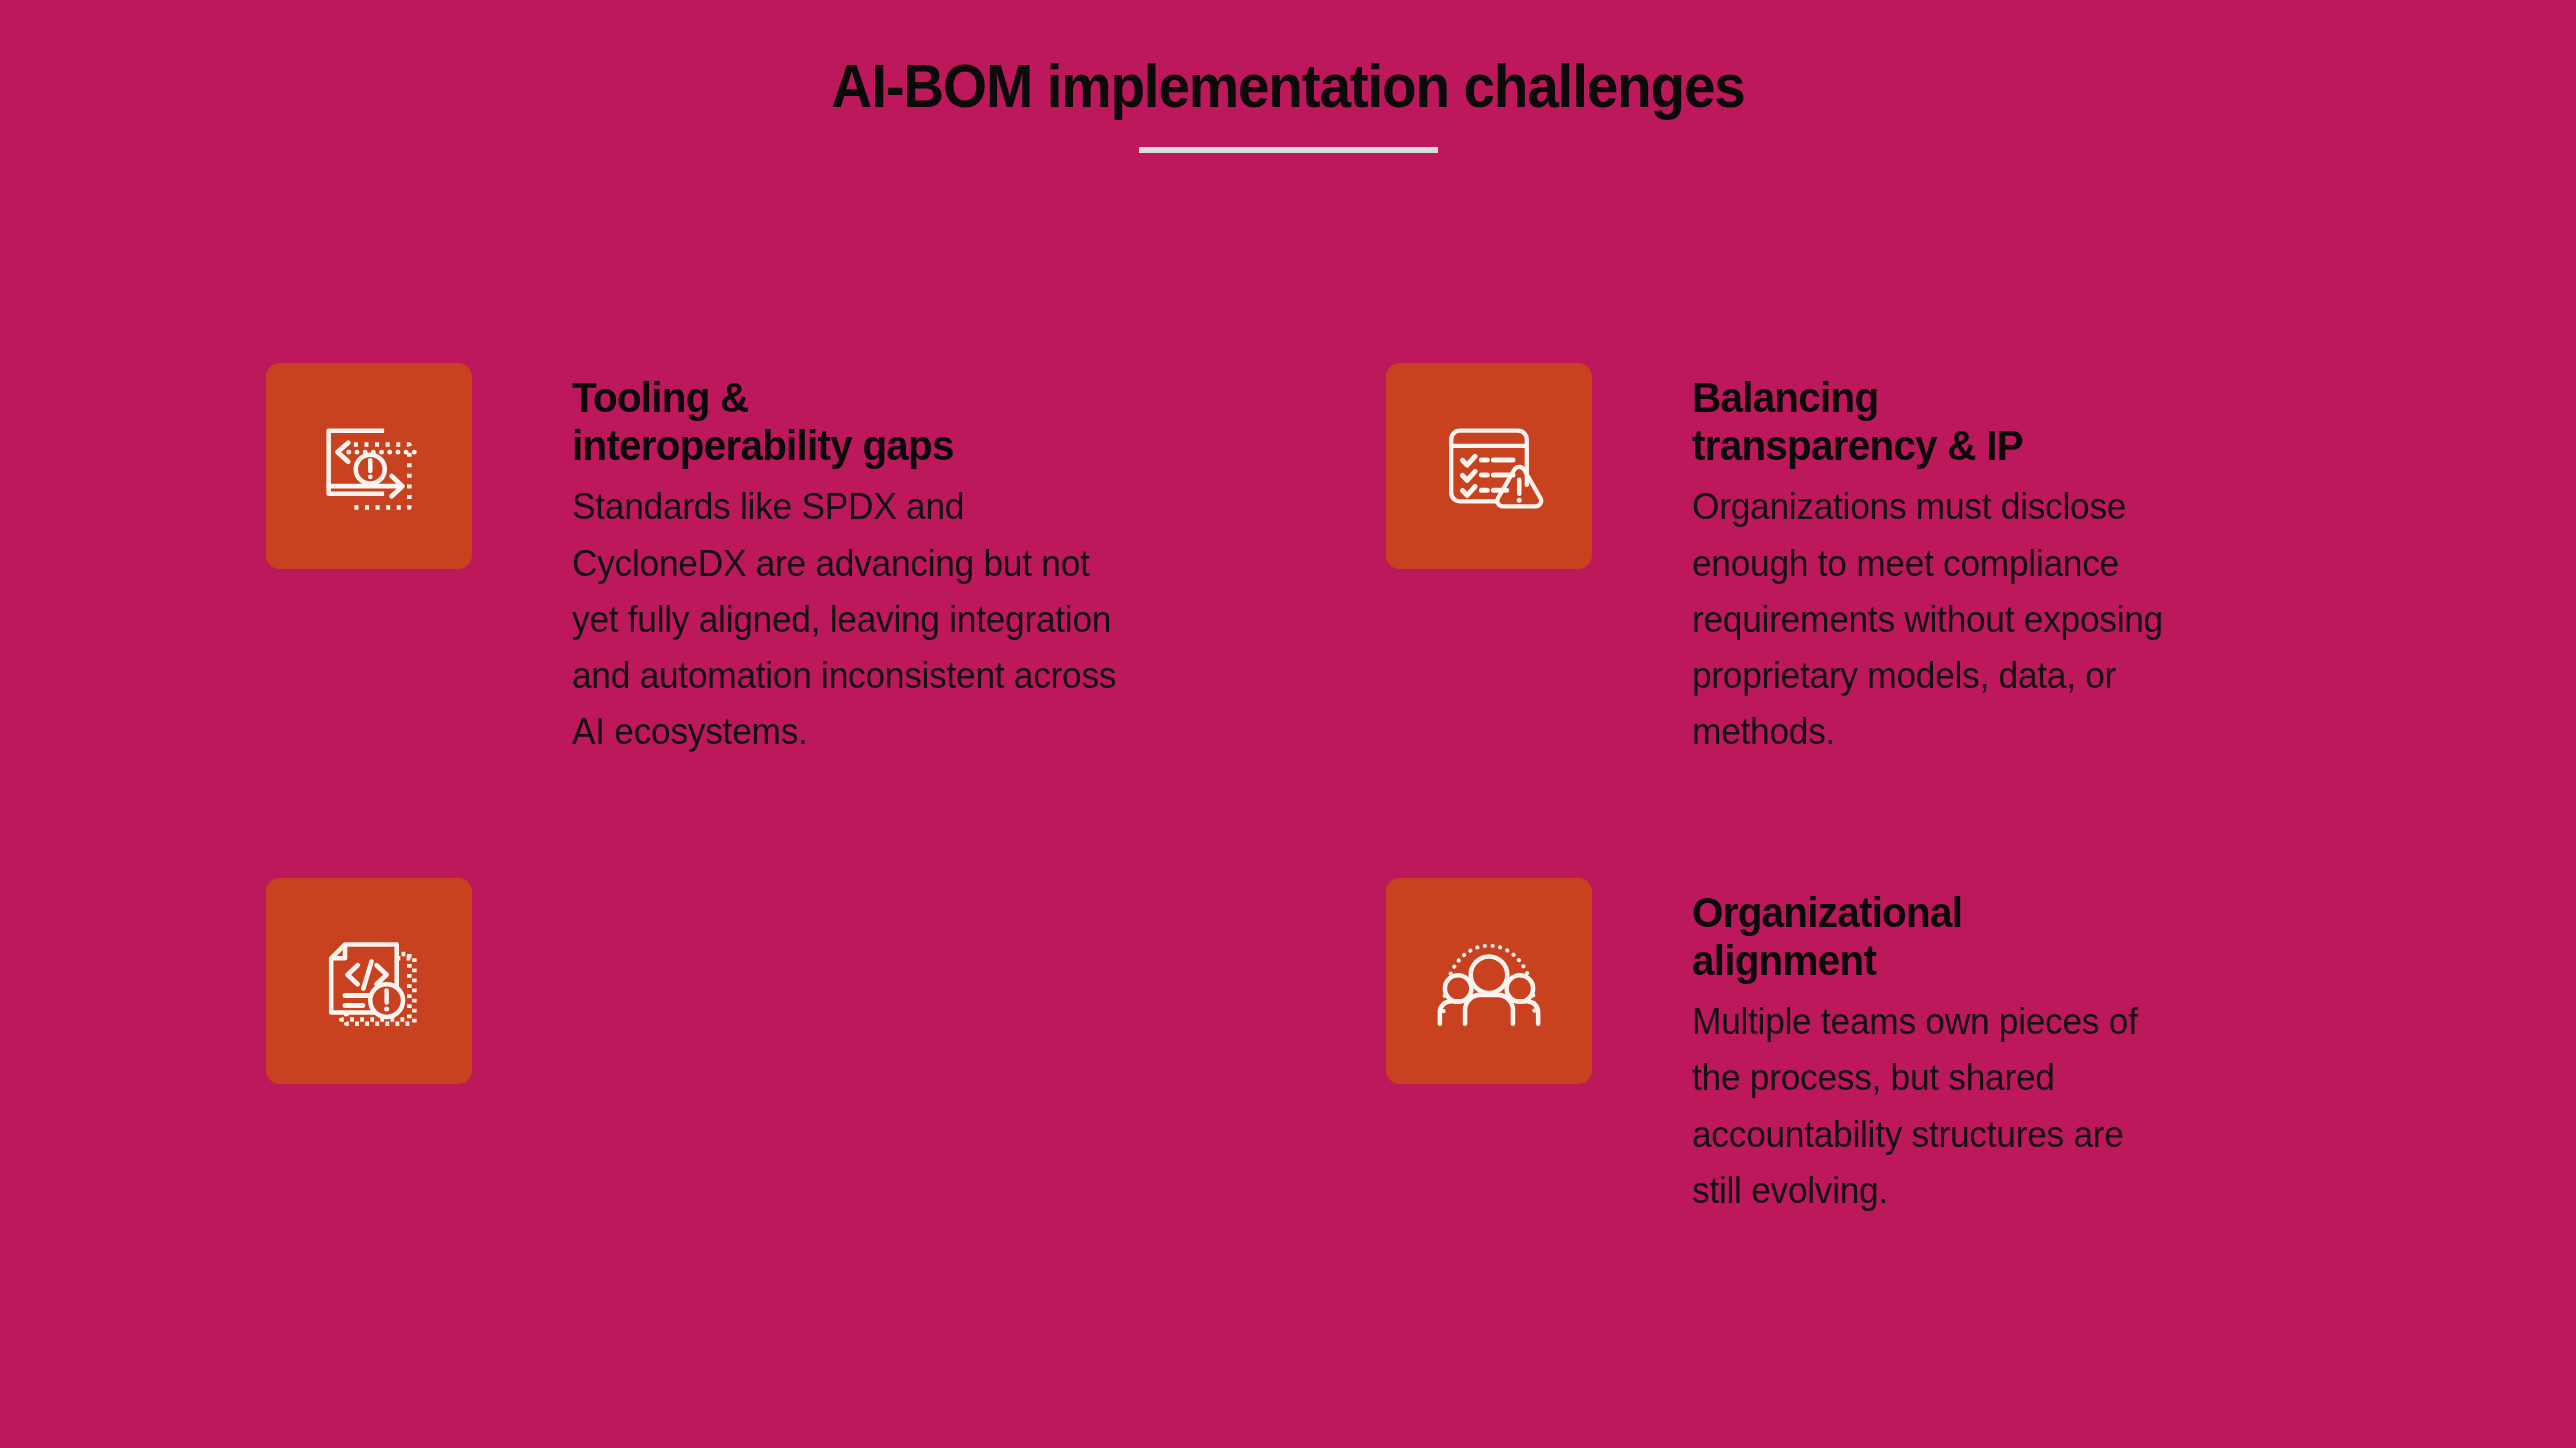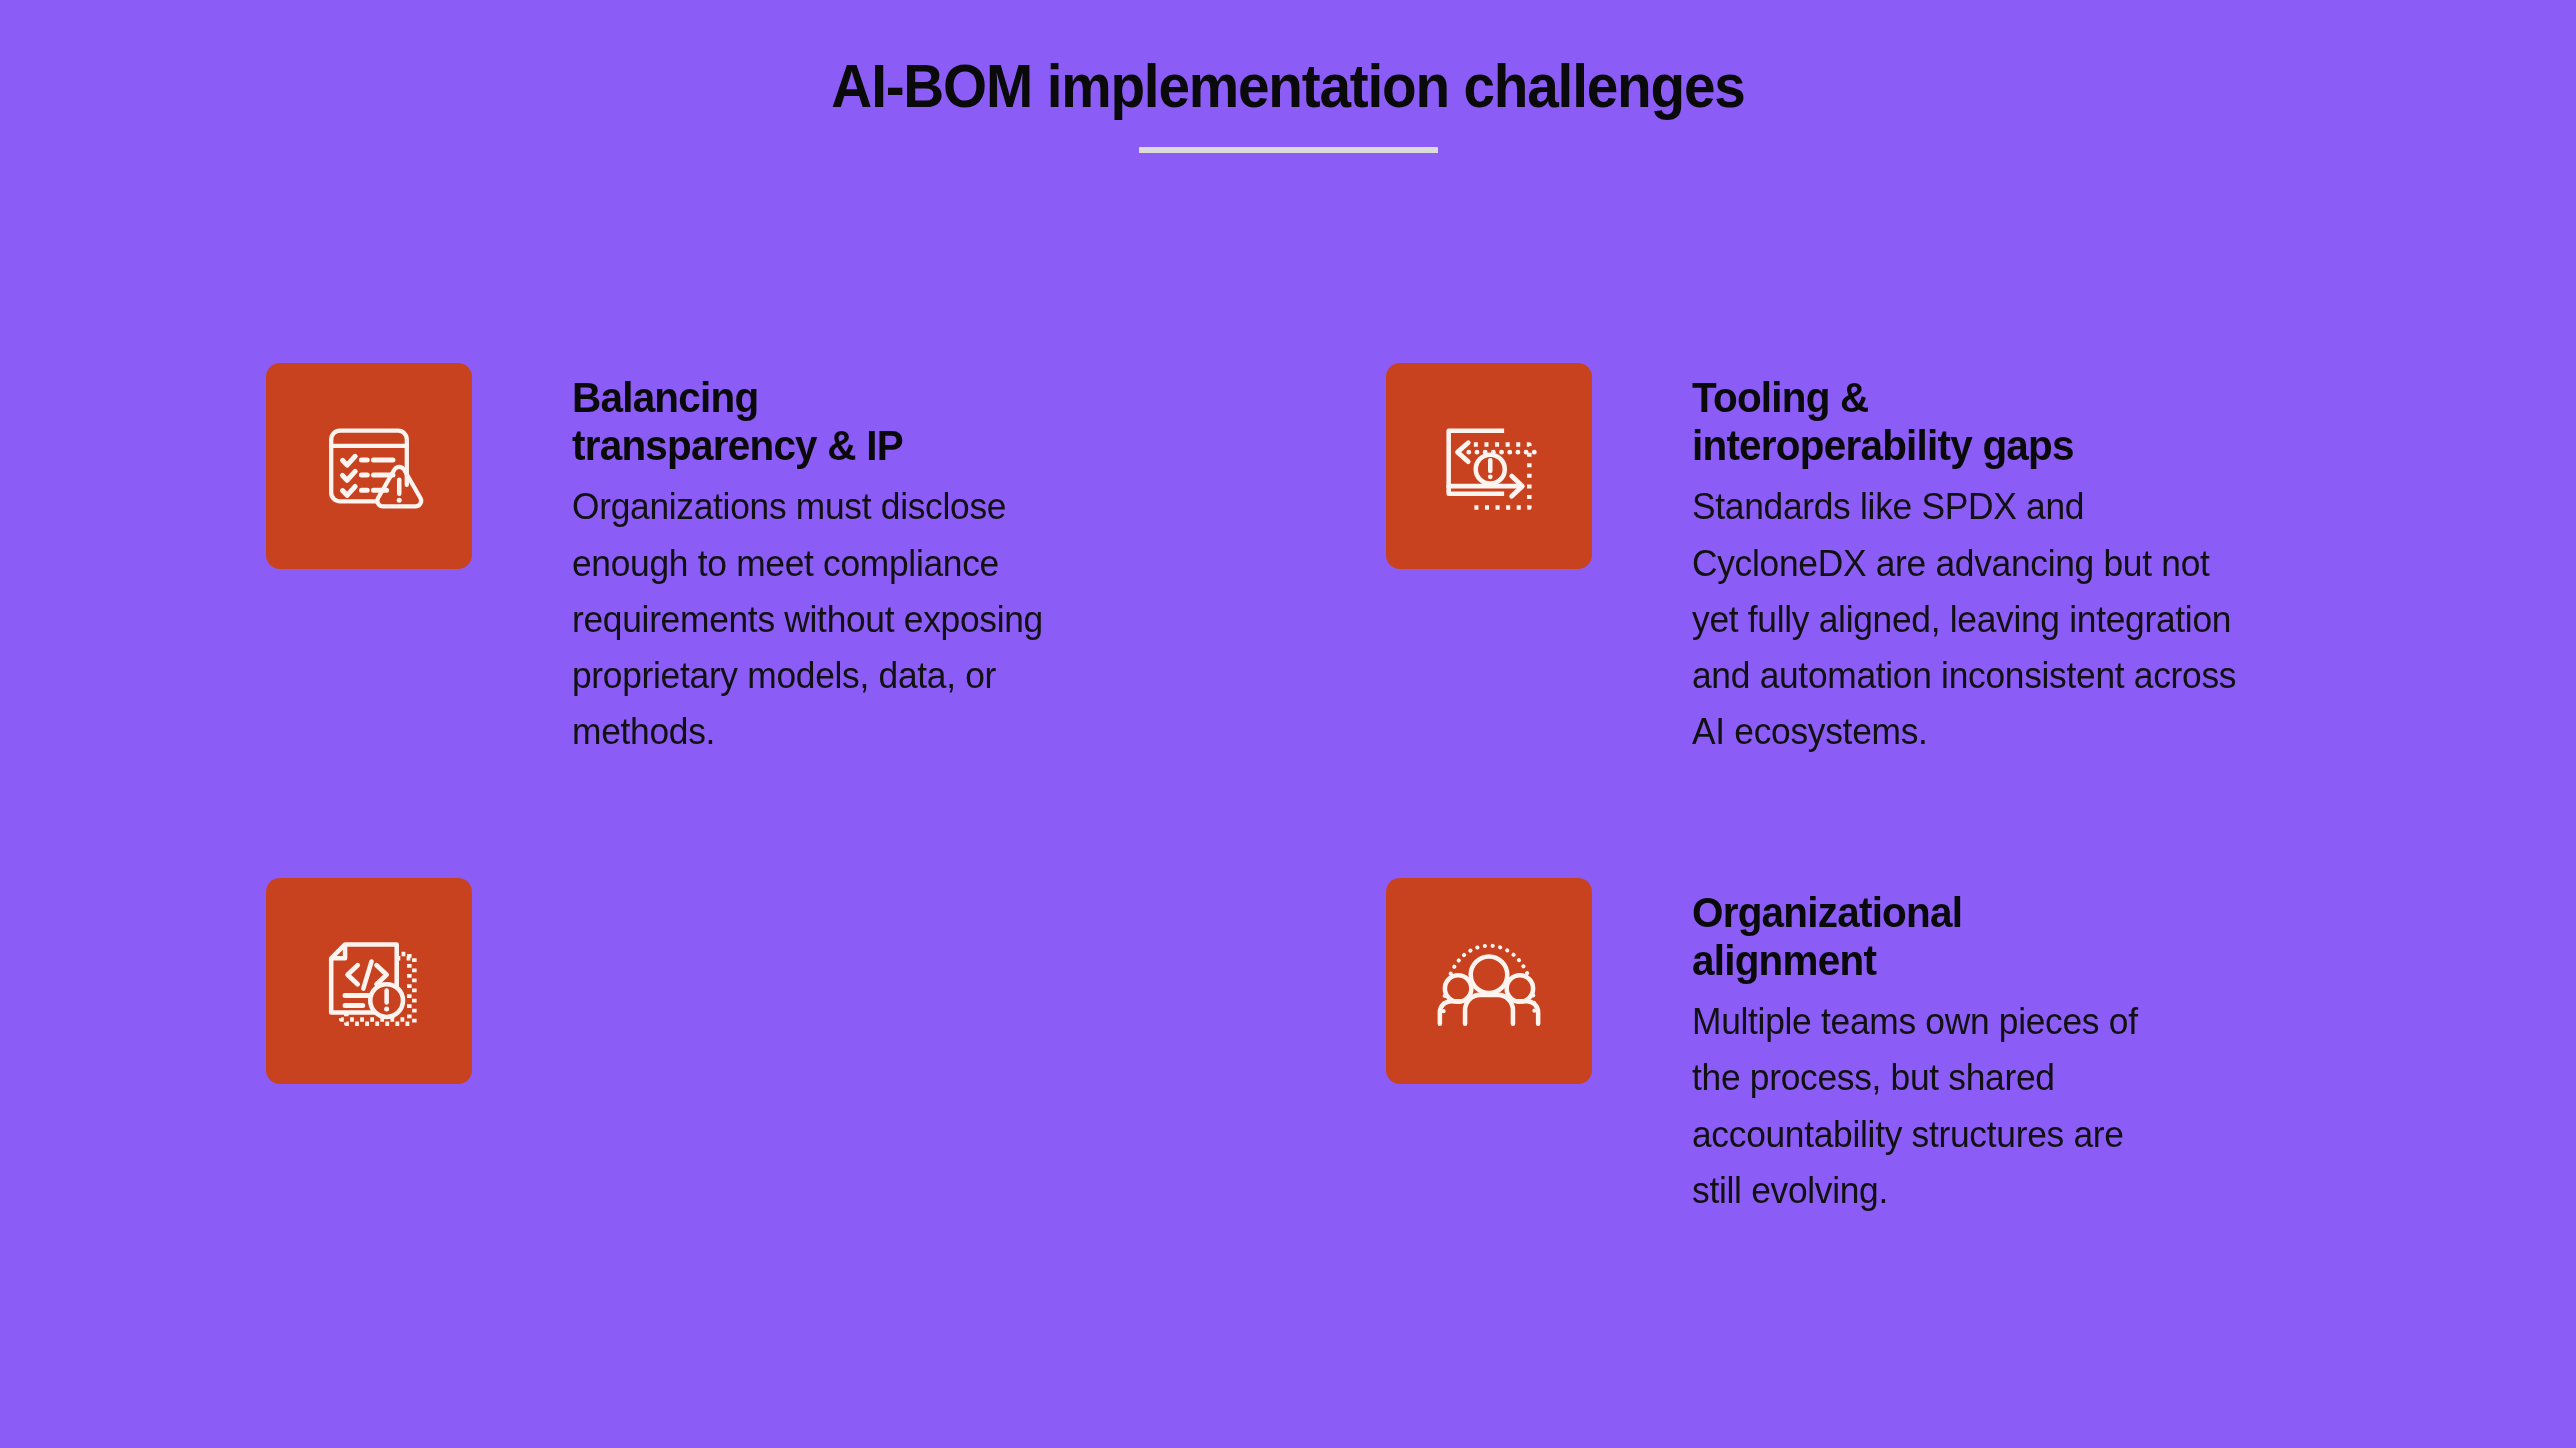--- a/index.html
+++ b/index.html
@@ -2,21 +2,21 @@
 <html style="font-size:8.2px"><head>
 <meta charset="utf-8">
 <style>
   * { margin:0; padding:0; box-sizing:border-box; }
   html, body {
     width:2576px; height:1449px;
     background:#ffffff;
     font-family:"Liberation Sans", sans-serif;
     -webkit-font-smoothing:antialiased;
   }
-  .page { position:relative; width:2576px; height:1449px; overflow:hidden; background:#8b5cf6; }
+  .page { position:relative; width:2576px; height:1449px; overflow:hidden; background:#be185d; }
 
   
   .title-block { position:absolute; left:0; top:54px; width:2576px; text-align:center; }
   .page-title {
     font-size:61px;
     font-weight:700;
     letter-spacing:-1.3px;
     color:#0a0a0a;
     line-height:1.08;
     transform:scaleX(0.93);
@@ -85,20 +85,45 @@
   <div class="title-block">
     <h1 class="page-title">AI-BOM implementation challenges</h1>
     <div class="title-divider"></div>
   </div>
 
   <div class="grid">
 
     <div class="card">
       <div class="icon-tile">
         <svg viewBox="0 0 100 100" fill="none">
+          <path d="M62 22H18v50h44" stroke="#fdf3ef" stroke-width="3.6" stroke-linejoin="round"></path>
+          <path d="M38 33h44v50H38" stroke="#fdf3ef" stroke-width="3.6" stroke-linejoin="round" stroke-dasharray="3.2 5.2"></path>
+          <path d="M86 39H31" stroke="#fdf3ef" stroke-width="3.8" stroke-linecap="round" stroke-dasharray="0.1 6.4"></path>
+          <path d="M33.5 31.5L25 39l8.5 7.5" stroke="#fdf3ef" stroke-width="3.8" stroke-linecap="round" stroke-linejoin="round"></path>
+          <path d="M18 66h57" stroke="#fdf3ef" stroke-width="3.8" stroke-linecap="round"></path>
+          <path d="M68 58l8.5 8-8.5 8" stroke="#fdf3ef" stroke-width="3.8" stroke-linecap="round" stroke-linejoin="round"></path>
+          <circle cx="51" cy="52.5" r="11.5" stroke="#fdf3ef" stroke-width="3.6"></circle>
+          <path d="M51 45.5v8.5" stroke="#fdf3ef" stroke-width="3.6" stroke-linecap="round"></path>
+          <circle cx="51" cy="58.6" r="1.9" fill="#fdf3ef"></circle>
+        </svg>
+      </div>
+      <div class="card-text">
+        <div class="card-heading">Tooling &amp;
+interoperability gaps</div>
+        <div class="card-body">Standards like SPDX and
+CycloneDX are advancing but not
+yet fully aligned, leaving integration
+and automation inconsistent across
+AI ecosystems.</div>
+      </div>
+    </div>
+
+    <div class="card">
+      <div class="icon-tile">
+        <svg viewBox="0 0 100 100" fill="none">
           <path d="M20 29c0-4 3-7 7-7h46c4 0 7 3 7 7v36" stroke="#fdf3ef" stroke-width="3.4" stroke-linecap="round"></path>
           <path d="M20 29v42c0 4 3 7 7 7h29" stroke="#fdf3ef" stroke-width="3.4" stroke-linecap="round"></path>
           <path d="M20 34h60" stroke="#fdf3ef" stroke-width="3.4" stroke-linecap="round"></path>
           <path d="M29 45.5l3.6 3.8 6.4-7" stroke="#fdf3ef" stroke-width="4" stroke-linecap="round" stroke-linejoin="round"></path>
           <path d="M44 45.2h4.6M53.5 45.2h15.5" stroke="#fdf3ef" stroke-width="4" stroke-linecap="round"></path>
           <path d="M29 57.5l3.6 3.8 6.4-7" stroke="#fdf3ef" stroke-width="4" stroke-linecap="round" stroke-linejoin="round"></path>
           <path d="M44 57.2h4.6M53.5 57.2h15.5" stroke="#fdf3ef" stroke-width="4" stroke-linecap="round"></path>
           <path d="M29 69.5l3.6 3.8 6.4-7" stroke="#fdf3ef" stroke-width="4" stroke-linecap="round" stroke-linejoin="round"></path>
           <path d="M44 69.2h4.6M53.5 69.2h10.5" stroke="#fdf3ef" stroke-width="4" stroke-linecap="round"></path>
           <path d="M70.2 52.8c1.7-2.9 5.9-2.9 7.6 0l13 22.6c1.7 2.9-.4 6.6-3.8 6.6H61c-3.4 0-5.5-3.7-3.8-6.6z" stroke="#fdf3ef" stroke-width="3.4" stroke-linejoin="round"></path>
@@ -107,45 +132,20 @@
         </svg>
       </div>
       <div class="card-text">
         <div class="card-heading">Balancing
 transparency &amp; IP</div>
         <div class="card-body">Organizations must disclose
 enough to meet compliance
 requirements without exposing
 proprietary models, data, or
 methods.</div>
-      </div>
-    </div>
-
-    <div class="card">
-      <div class="icon-tile">
-        <svg viewBox="0 0 100 100" fill="none">
-          <path d="M62 22H18v50h44" stroke="#fdf3ef" stroke-width="3.6" stroke-linejoin="round"></path>
-          <path d="M38 33h44v50H38" stroke="#fdf3ef" stroke-width="3.6" stroke-linejoin="round" stroke-dasharray="3.2 5.2"></path>
-          <path d="M86 39H31" stroke="#fdf3ef" stroke-width="3.8" stroke-linecap="round" stroke-dasharray="0.1 6.4"></path>
-          <path d="M33.5 31.5L25 39l8.5 7.5" stroke="#fdf3ef" stroke-width="3.8" stroke-linecap="round" stroke-linejoin="round"></path>
-          <path d="M18 66h57" stroke="#fdf3ef" stroke-width="3.8" stroke-linecap="round"></path>
-          <path d="M68 58l8.5 8-8.5 8" stroke="#fdf3ef" stroke-width="3.8" stroke-linecap="round" stroke-linejoin="round"></path>
-          <circle cx="51" cy="52.5" r="11.5" stroke="#fdf3ef" stroke-width="3.6"></circle>
-          <path d="M51 45.5v8.5" stroke="#fdf3ef" stroke-width="3.6" stroke-linecap="round"></path>
-          <circle cx="51" cy="58.6" r="1.9" fill="#fdf3ef"></circle>
-        </svg>
-      </div>
-      <div class="card-text">
-        <div class="card-heading">Tooling &amp;
-interoperability gaps</div>
-        <div class="card-body">Standards like SPDX and
-CycloneDX are advancing but not
-yet fully aligned, leaving integration
-and automation inconsistent across
-AI ecosystems.</div>
       </div>
     </div>
 
     <div class="card">
       <div class="icon-tile">
         <svg viewBox="0 0 100 100" fill="none">
           <path d="M77 25v52H23V35l10-10z" stroke="#fdf3ef" stroke-width="3.6" stroke-linejoin="round" stroke-dasharray="3 5" transform="translate(9,7)"></path>
           <path d="M77 25v52H23V35l10-10z" stroke="#fdf3ef" stroke-width="3.6" stroke-linejoin="round" stroke-dasharray="3 5" transform="translate(5,3.5)"></path>
           <path d="M72 21v54H20V32l11-11z" fill="#C8421F" stroke="#fdf3ef" stroke-width="3.6" stroke-linejoin="round"></path>
           <path d="M31 21v11H20" stroke="#fdf3ef" stroke-width="3.6" stroke-linejoin="round"></path>

